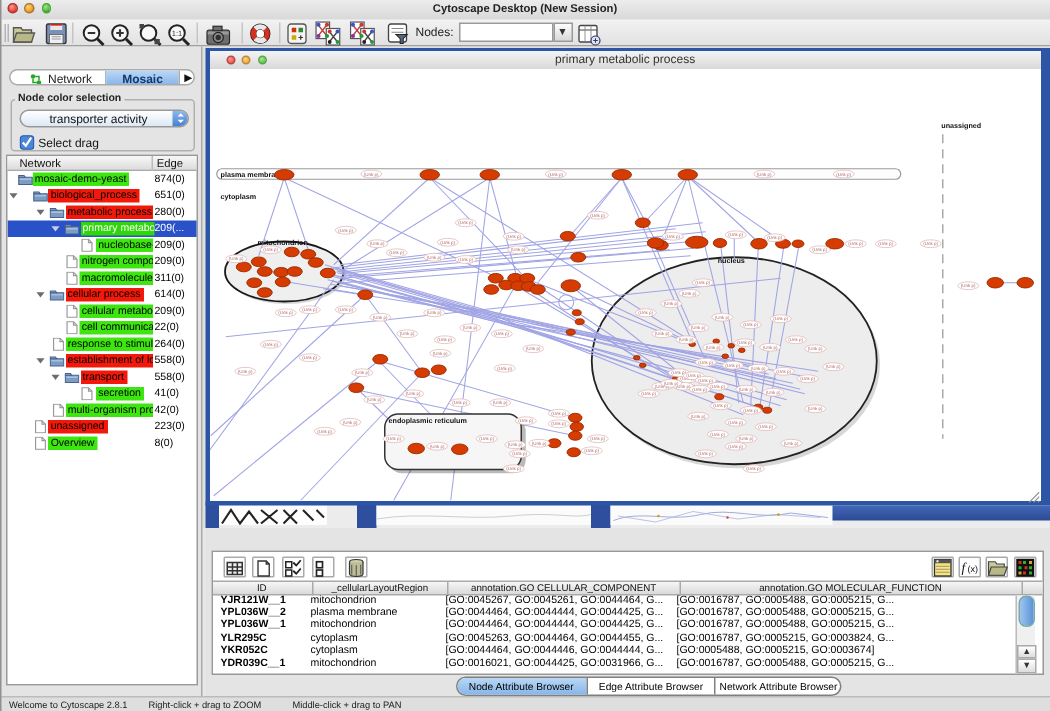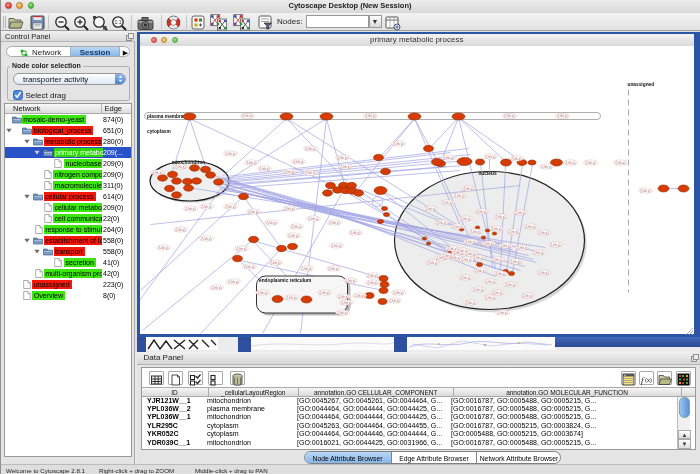--- a/index.html
+++ b/index.html
@@ -720,44 +720,37 @@
     </g>
     <g>
       <ellipse cx="296" cy="226" rx="7" ry="2.6" fill="#fff" stroke="#dfb7b7" stroke-width="0.5"></ellipse>
       <text x="296" y="227.1" font-size="3" fill="#b06868" text-anchor="middle">(Unk p)</text>
     </g>
     <text x="188" y="163" font-size="4.8" font-weight="bold" fill="#111" text-anchor="middle">mitochondrion</text>
     <text x="487" y="174.5" font-size="4.8" font-weight="bold" fill="#111" text-anchor="middle">nucleus</text>
   </svg>
 
 <div class="abs" style="left:0;top:31px;width:135px;height:433px;background:#e4e4e4;border-right:1px solid #aaa">
-  <div class="abs" style="left:0;top:0;width:135px;height:11px;background:linear-gradient(#f0f0f0,#d8d8d8);border-bottom:1px solid #b5b5b5">
-    <div class="abs" style="left:5px;top:0px;font-size:7.5px;color:#222;line-height:11px">Control Panel</div>
-    <svg class="abs" style="left:126px;top:2px" width="8" height="8">
-        <rect x="0.5" y="2.5" width="5" height="5" fill="none" stroke="#888" stroke-width="0.9"></rect>
-        <rect x="2.5" y="0.5" width="5" height="5" fill="#eee" stroke="#888" stroke-width="0.9"></rect>
-      </svg>
-  </div>
 
   <div class="abs" style="left:6px;top:15px;width:124px;height:11px;background:#fff;border:1px solid #aaa;border-radius:6px;overflow:hidden">
     <svg class="abs" style="left:13px;top:2px" width="8" height="8">
         <circle cx="2" cy="2" r="1.5" fill="#2a2"></circle>
         <circle cx="6" cy="6" r="1.5" fill="#2a2"></circle>
         <path d="M2 3.5 L2 6 L5 6 M6 4.5 L6 2 L3 2" stroke="#2a2" stroke-width="1" fill="none"></path>
       </svg>
     <div class="abs" style="left:25px;top:0;font-size:8px;color:#222;line-height:11px">Network</div>
-    <div class="abs" style="left:63px;top:0;width:49px;height:11px;background:linear-gradient(#bcd8f4,#7fb0e8);border-left:1px solid #98b8d8;text-align:center;font-size:8px;font-weight:bold;color:#123a6d;line-height:11px">Session</div>
+    <div class="abs" style="left:63px;top:0;width:49px;height:11px;background:linear-gradient(#bcd8f4,#7fb0e8);border-left:1px solid #98b8d8;text-align:center;font-size:8px;font-weight:bold;color:#123a6d;line-height:11px">Mosaic</div>
     <div class="abs" style="left:112px;top:0;width:12px;height:11px;border-left:1px solid #aaa;text-align:center;font-size:7px;line-height:11px;color:#111">▶</div>
   </div>
 
   <div class="abs" style="left:7px;top:34.5px;width:123px;height:35px;border:1px solid #b0b0b0;border-radius:3px"></div>
   <div class="abs" style="left:10px;top:30.5px;background:#e4e4e4;padding:0 2px;font-size:7px;font-weight:bold;color:#222">Node color selection</div>
 
   <div class="abs" style="left:13px;top:41.5px;width:113px;height:12px;background:linear-gradient(#fff,#dce8f5);border:1px solid #999;border-radius:6px;overflow:hidden">
-    <div class="abs" style="left:9px;top:0;font-size:8px;color:#111;line-height:12px">transporter activity</div>
+    <div class="abs" style="left:19px;top:0;font-size:8px;color:#111;line-height:12px">transporter activity</div>
     <div class="abs" style="left:101px;top:0;width:12px;height:10px;background:linear-gradient(#8cb8ec,#4a80d0)">
       <svg width="12" height="10" style="display:block">
           <path d="M5.5 1.5 L7.6 3.7 L3.4 3.7 Z" fill="#fff"></path>
           <path d="M5.5 8 L3.4 5.8 L7.6 5.8 Z" fill="#fff"></path>
         </svg>
     </div>
   </div>
 
   <svg class="abs" style="left:13px;top:59px" width="10" height="10" viewBox="0 0 10 10">
       <rect x="0.5" y="0.5" width="9" height="9" rx="2" fill="#4a86dc" stroke="#2858a8" stroke-width="0.8"></rect>
@@ -899,27 +892,20 @@
         <svg style="position:absolute;left:18.3px;top:177.2px" width="8" height="9" viewBox="0 0 8 9">
           <path d="M0.7 0.5 L5 0.5 L7.3 2.8 L7.3 8.5 L0.7 8.5 Z" fill="#fff" stroke="#999" stroke-width="0.8"></path>
           <path d="M5 0.5 L5 2.8 L7.3 2.8" fill="none" stroke="#999" stroke-width="0.8"></path>
         </svg>
         <div style="position:absolute;left:98px;top:176.0px;height:11.00px;color:#000;font-size:7px;line-height:11.00px;white-space:nowrap">8(0)</div>
       </div>
   </div>
 </div>
 
 <div class="abs" style="left:137px;top:352px;width:563px;height:112px;background:#e4e4e4">
-  <div class="abs" style="left:0;top:0;width:563px;height:12.5px;background:linear-gradient(#f0f0f0,#d6d6d6);border-bottom:1px solid #b5b5b5">
-    <div class="abs" style="left:6.5px;top:0;font-size:8px;color:#222;line-height:12px">Data Panel</div>
-    <svg class="abs" style="left:554px;top:2px" width="8" height="8">
-        <rect x="0.5" y="2.5" width="5" height="5" fill="none" stroke="#888" stroke-width="0.9"></rect>
-        <rect x="2.5" y="0.5" width="5" height="5" fill="#eee" stroke="#888" stroke-width="0.9"></rect>
-      </svg>
-  </div>
   <div class="abs" style="left:3.5px;top:14.5px;width:555px;height:83px;background:#fff;border:1px solid #999"></div>
   <div style="position:absolute;left:11.5px;top:18.5px;width:15px;height:14px;background:#fdfdfd;border:1px solid #aaa;border-radius:1px"><svg width="13" height="12" viewBox="0 0 13 12">
         <rect x="1.5" y="2" width="10" height="8" fill="#eee" stroke="#333" stroke-width="1"></rect>
         <line x1="1.5" y1="5" x2="11.5" y2="5" stroke="#333" stroke-width="1"></line>
         <line x1="1.5" y1="7.5" x2="11.5" y2="7.5" stroke="#333" stroke-width="1"></line>
         <line x1="5" y1="2" x2="5" y2="10" stroke="#333" stroke-width="1"></line>
         <line x1="8.2" y1="2" x2="8.2" y2="10" stroke="#333" stroke-width="1"></line>
       </svg></div>
     <div style="position:absolute;left:31px;top:18.5px;width:15px;height:14px;background:#fdfdfd;border:1px solid #aaa;border-radius:1px"><svg width="13" height="12" viewBox="0 0 13 12">
         <path d="M3 1 L8.5 1 L10.5 3 L10.5 11 L3 11 Z" fill="#fff" stroke="#333" stroke-width="0.9"></path>

